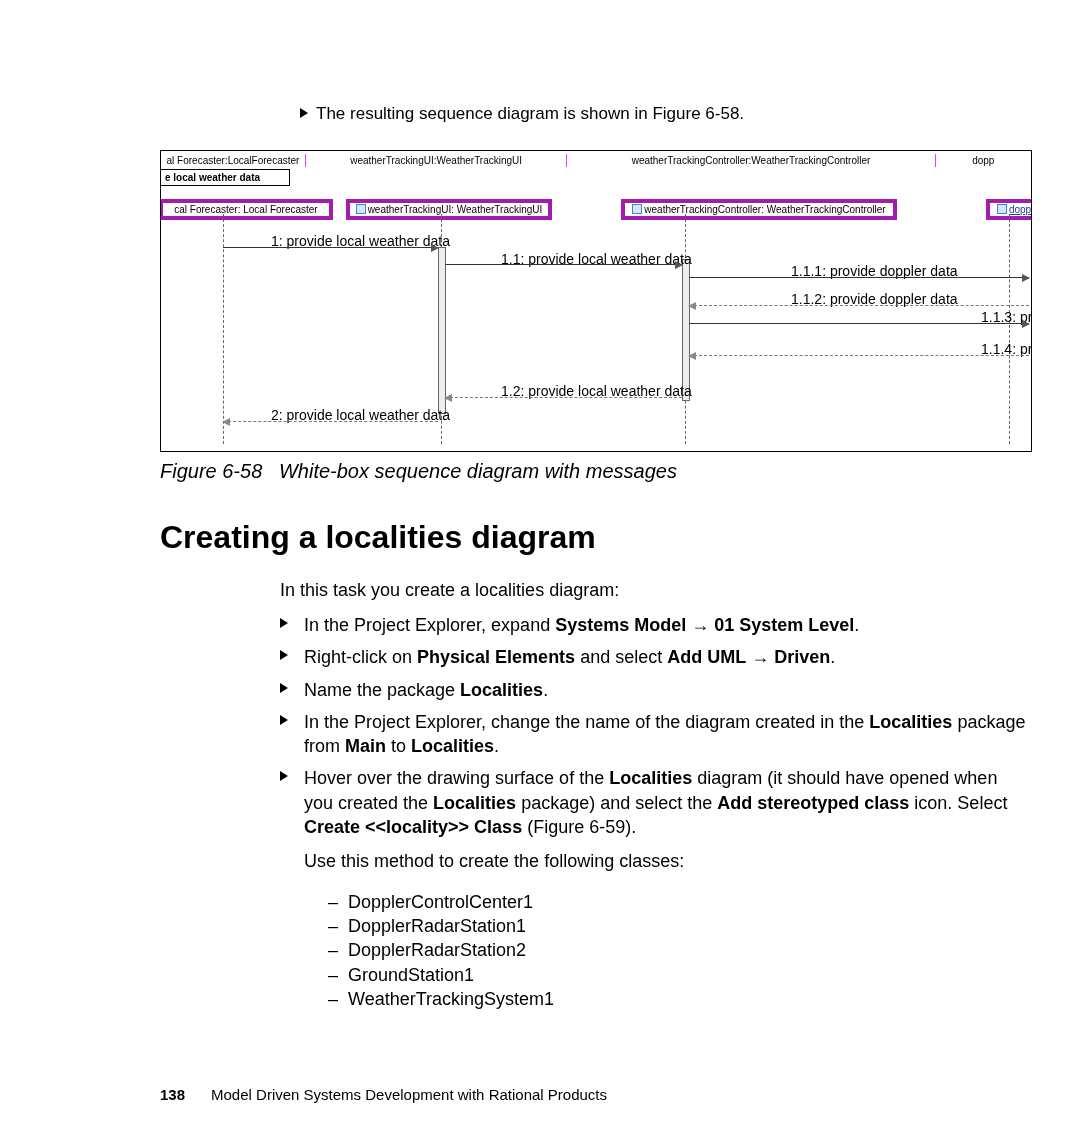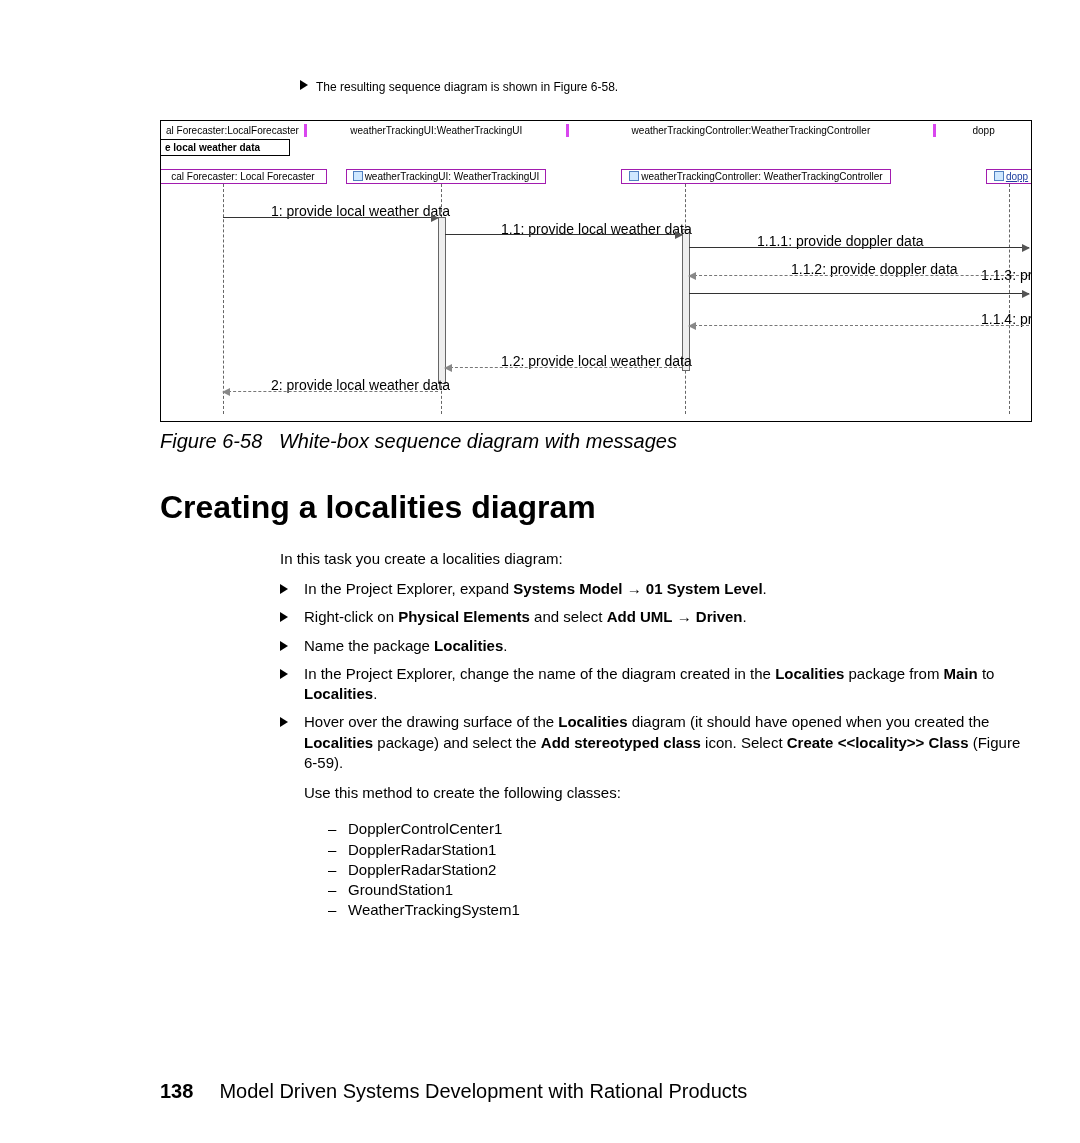--- a/index.html
+++ b/index.html
@@ -21,59 +21,60 @@
     display: inline-block;
     width: 0;
     height: 0;
     border-top: 5px solid transparent;
     border-bottom: 5px solid transparent;
     border-left: 8px solid #000;
     vertical-align: 1px;
     margin-right: 8px;
   }
   .intro-line {
-    font-size: 12px;
+    font-size: 17px;
     margin-left: 140px;
     margin-bottom: 26px;
+    margin-top: 24px;
   }
   
   .figure {
     margin-left: 0;
     width: 870px;
     height: 300px;
     border: 1px solid #000;
     position: relative;
     font-size: 10px;
     overflow: hidden;
   }
   .fig-top-row {
     display: flex;
     height: 18px;
     align-items: center;
   }
   .fig-top-row .cell {
-    border-right: 3px solid #d946ef;
+    border-right: 1px solid #d946ef;
     padding: 1px 4px;
     white-space: nowrap;
     overflow: hidden;
     text-align: center;
   }
   .fig-second-row {
     border: 1px solid #000;
     margin-top: 0;
     width: 120px;
     padding: 2px 4px;
     font-weight: bold;
     font-size: 10px;
     position: relative;
     left: -1px;
   }
   .lifelabel {
     position: absolute;
-    border: 1px solid #a21caf;
+    border: 4px solid #a21caf;
     background: #fff;
     padding: 1px 4px;
     font-size: 10px;
     white-space: nowrap;
     text-align: center;
   }
   .icon-sq {
     display: inline-block;
     width: 8px;
     height: 8px;
@@ -129,21 +130,21 @@
     font-style: italic;
     margin-top: 8px;
     margin-bottom: 36px;
   }
   h2.section {
     font-size: 32px;
     font-weight: bold;
     margin: 0 0 24px 0;
   }
   .body-text {
-    font-size: 15px;
+    font-size: 18px;
     margin-left: 120px;
   }
   .body-text p { margin: 0 0 12px 0; }
   .body-text ul.tri-list {
     list-style: none;
     padding: 0;
     margin: 0 0 12px 0;
   }
   .body-text ul.tri-list > li {
     position: relative;
@@ -173,21 +174,21 @@
   }
   .body-text ul.dash-list > li::before {
     content: "–";
     position: absolute;
     left: 0;
   }
   .footer {
     position: absolute;
     left: 160px;
     bottom: 40px;
-    font-size: 20px;
+    font-size: 15px;
   }
   .footer .pg { font-weight: bold; margin-right: 26px; }
 </style>
 </head>
 <body>
 
 <div class="page">
 
   <div class="intro-line">
     <span class="tri"></span><span>The resulting sequence diagram is shown in Figure 6-58.</span>
@@ -218,31 +219,31 @@
     <div class="msg-label" style="left:110px;top:82px">1: provide local weather data</div>
     <div class="msg" style="left:62px;top:96px;width:215px">
         <span class="arr-r"></span>
       </div>
 
     <div class="msg-label" style="left:340px;top:100px">1.1: provide local weather data</div>
     <div class="msg" style="left:284px;top:113px;width:237px">
         <span class="arr-r"></span>
       </div>
 
-    <div class="msg-label" style="left:596px;top:112px">1.1.1: provide doppler data</div>
+    <div class="msg-label" style="left:630px;top:112px">1.1.1: provide doppler data</div>
     <div class="msg" style="left:528px;top:126px;width:340px">
         <span class="arr-r"></span>
       </div>
 
     <div class="msg-label" style="left:630px;top:140px">1.1.2: provide doppler data</div>
     <div class="msg msg-dash" style="left:528px;top:154px;width:340px">
         <span class="arr-l"></span>
       </div>
 
-    <div class="msg-label" style="left:820px;top:146px">1.1.3: pr</div>
+    <div class="msg-label" style="left:820px;top:158px">1.1.3: pr</div>
     <div class="msg" style="left:528px;top:172px;width:340px">
         <span class="arr-r"></span>
       </div>
 
     <div class="msg-label" style="left:820px;top:190px">1.1.4: pr</div>
     <div class="msg msg-dash" style="left:528px;top:204px;width:340px">
         <span class="arr-l"></span>
       </div>
 
     <div class="msg-label" style="left:340px;top:232px">1.2: provide local weather data</div>

